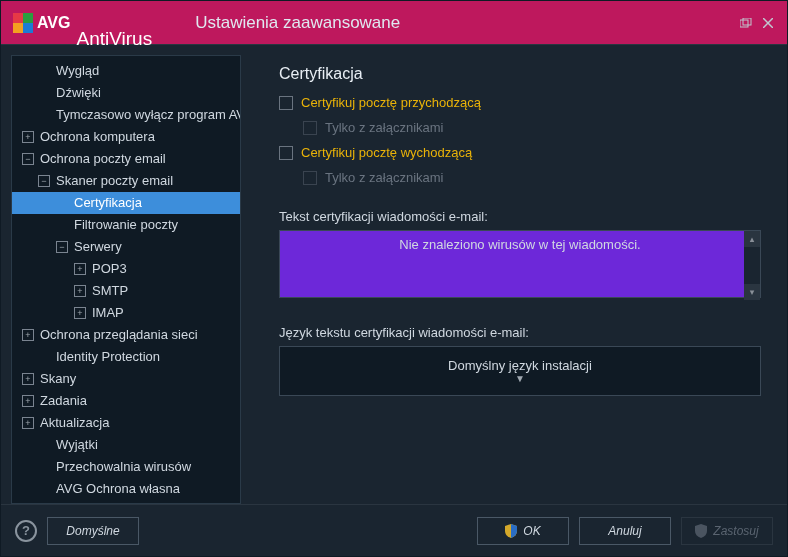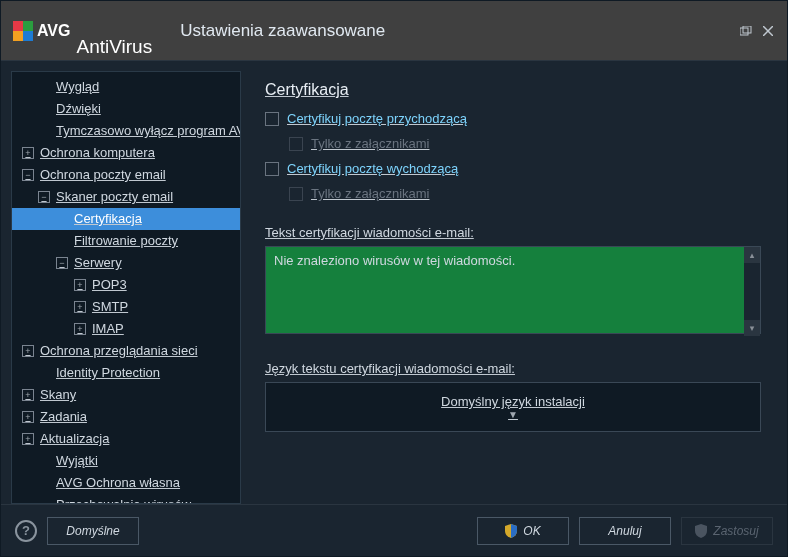--- a/index.html
+++ b/index.html
@@ -1,27 +1,27 @@
 <!DOCTYPE html>
 <html><head>
 <meta charset="utf-8">
 <style>
 * { margin: 0; padding: 0; box-sizing: border-box; }
 body { font-family: "Segoe UI", Arial, sans-serif; background: #1a2530; width: 788px; height: 557px; overflow: hidden; color: #c0c8d0; font-size: 13px; }
 .window { width: 788px; height: 557px; background: #1a2530; display: flex; flex-direction: column; border: 1px solid #0f1a24; }
-.titlebar { height: 60px; background: #404040; display: flex; align-items: center; padding: 0 12px; border-bottom: 1px solid #2a3540; justify-content: flex-end; }
+.titlebar { height: 44px; background: #be185d; display: flex; align-items: center; padding: 0 12px; border-bottom: 1px solid #2a3540; justify-content: flex-end; }
 .logo { display: flex; align-items: center; gap: 4px; }
 .logo-icon { width: 20px; height: 20px; }
 .logo-text-avg { color: #fff; font-weight: bold; font-size: 16px; }
 .logo-text-av { color: #fff; font-size: 19px; font-weight: 300; margin-left: 2px; margin-top: 32px; }
-.window-title { color: #e0e8f0; font-size: 17px; margin-left: 28px; }
+.window-title { color: #e0e8f0; font-size: 17px; margin-left: 43px; }
 .titlebar-spacer { flex: 1; }
 .titlebar-controls { display: flex; gap: 8px; }
 .tb-btn { width: 14px; height: 14px; cursor: pointer; color: #c0c8d0; display: flex; align-items: center; justify-content: center; font-size: 12px; }
-.content { flex: 1; display: flex; padding: 10px 10px 0 10px; gap: 8px; overflow: hidden; text-decoration: underline; }
+.content { flex: 1; display: flex; padding: 10px 10px 0 10px; gap: 22px; overflow: hidden; }
 .sidebar { width: 230px; background: #0f1a24; border: 1px solid #2a3a48; overflow-y: auto; position: relative; }
 .sidebar::-webkit-scrollbar { width: 16px; }
 .sidebar::-webkit-scrollbar-track { background: #1a2530; }
 .sidebar::-webkit-scrollbar-thumb { background: #3a4856; border: 2px solid #1a2530; }
 .sidebar::-webkit-scrollbar-button { background: #2a3540; height: 16px; }
 .tree { list-style: none; padding: 4px 0; }
 .tree-item { display: flex; align-items: center; padding: 2px 4px 2px 8px; cursor: pointer; white-space: nowrap; color: #d0d8e0; font-size: 13px; line-height: 18px; }
 .tree-item.selected { background: #3d8edb; color: #fff; }
 .tree-item.selected .tree-label { background: #3d8edb; }
 .expander { width: 12px; height: 12px; margin-right: 4px; flex-shrink: 0; display: inline-flex; align-items: center; justify-content: center; }
@@ -30,25 +30,25 @@
 .indent-1 { padding-left: 26px; }
 .indent-2 { padding-left: 44px; }
 .indent-3 { padding-left: 62px; }
 .tree-label { padding: 0 2px; }
 .main { flex: 1; background: #1a2530; padding: 10px 16px; overflow: hidden; }
 .section-title { color: #e8eef4; font-size: 16px; margin-bottom: 12px; }
 .checkbox-row { display: flex; align-items: center; margin-bottom: 10px; }
 .checkbox-row.sub { margin-left: 24px; }
 .cbox { width: 14px; height: 14px; border: 1px solid #6a7480; margin-right: 8px; flex-shrink: 0; background: #1a2530; }
 .cbox.disabled { border-color: #3a4450; }
-.cb-label { color: #7dd3fc; }
+.cb-label { color: #eab308; }
 .cb-label.disabled { color: #6a7480; }
 .field-label { color: #d0d8e0; margin-top: 24px; margin-bottom: 6px; font-size: 13px; }
 .textarea-wrap { position: relative; }
-.cert-textarea { width: 100%; height: 88px; background: #15803d; border: 1px solid #3a4856; color: #d0d8e0; font-family: inherit; font-size: 13px; padding: 6px 8px; resize: none; }
+.cert-textarea { width: 100%; height: 68px; background: #6d28d9; border: 1px solid #3a4856; color: #d0d8e0; font-family: inherit; font-size: 13px; padding: 6px 8px; resize: none; text-align: center; }
 .ta-scroll { position: absolute; right: 1px; top: 1px; bottom: 1px; width: 16px; background: #1a2530; display: flex; flex-direction: column; justify-content: space-between; }
 .ta-scroll-btn { height: 16px; background: #2a3540; color: #8a9098; font-size: 9px; display: flex; align-items: center; justify-content: center; }
 .dropdown { width: 100%; background: #0f1a24; border: 1px solid #3a4856; color: #d0d8e0; padding: 11px 8px; display: flex; justify-content: space-between; align-items: center; cursor: pointer; flex-direction: column; }
 .dd-arrow { font-size: 10px; color: #a0a8b0; }
 .footer { height: 52px; border-top: 1px solid #2a3540; display: flex; align-items: center; padding: 0 14px; gap: 10px; }
 .help-icon { width: 22px; height: 22px; border: 2px solid #8a949e; border-radius: 50%; color: #8a949e; display: flex; align-items: center; justify-content: center; font-size: 13px; font-weight: bold; cursor: pointer; }
 .footer-spacer { flex: 1; }
 .btn { min-width: 92px; height: 28px; background: #1a2530; border: 1px solid #4a5866; color: #d0d8e0; display: flex; align-items: center; justify-content: center; gap: 6px; cursor: pointer; font-size: 12px; padding: 0 12px; font-style: italic; }
 .btn.disabled { color: #5a6470; border-color: #2a3540; cursor: default; justify-content: center; }
 .shield-y { width: 12px; height: 14px; }
@@ -157,25 +157,25 @@
         <li class="tree-item indent-0">
             <span class="expander box">+</span>
             <span class="tree-label">Aktualizacja</span>
           </li>
         <li class="tree-item indent-1">
             <span class="expander"></span>
             <span class="tree-label">Wyjątki</span>
           </li>
         <li class="tree-item indent-1">
             <span class="expander"></span>
+            <span class="tree-label">Przechowalnia wirusów</span>
+          </li>
+        <li class="tree-item indent-1">
+            <span class="expander"></span>
             <span class="tree-label">AVG Ochrona własna</span>
-          </li>
-        <li class="tree-item indent-1">
-            <span class="expander"></span>
-            <span class="tree-label">Przechowalnia wirusów</span>
           </li>
 
       </ul>
     </div>
 
     <div class="main">
       <div class="section-title">Certyfikacja</div>
 
       <div class="checkbox-row">
         <span class="cbox"></span>

